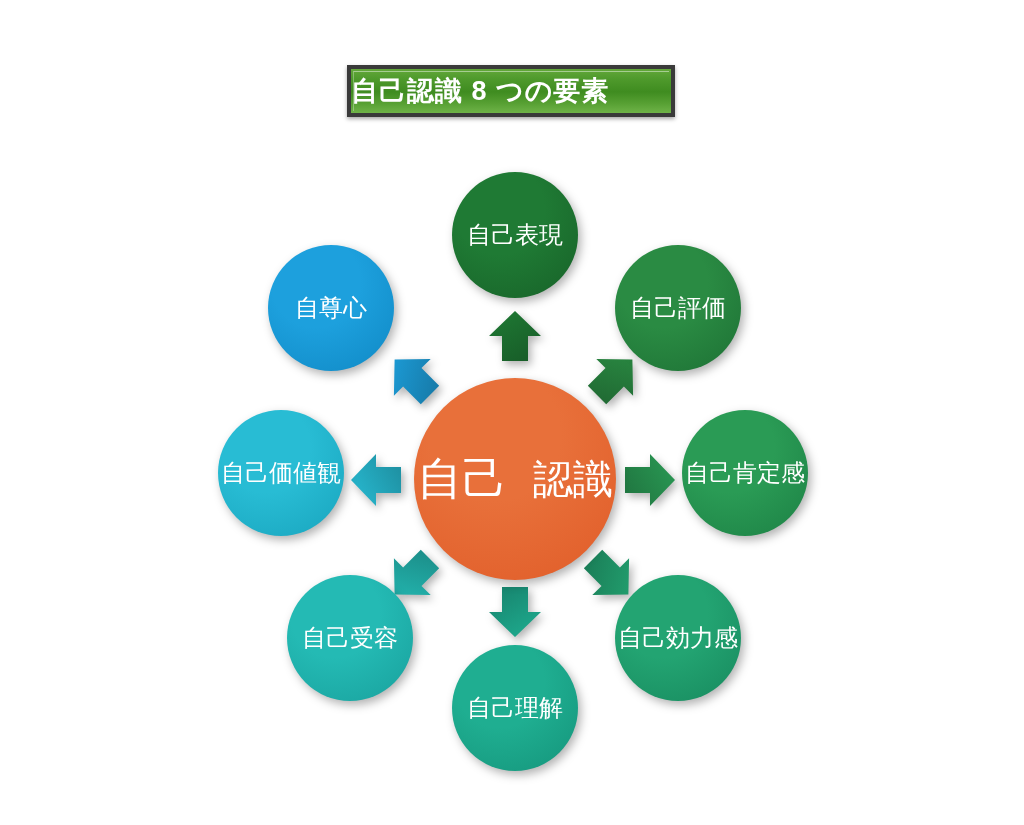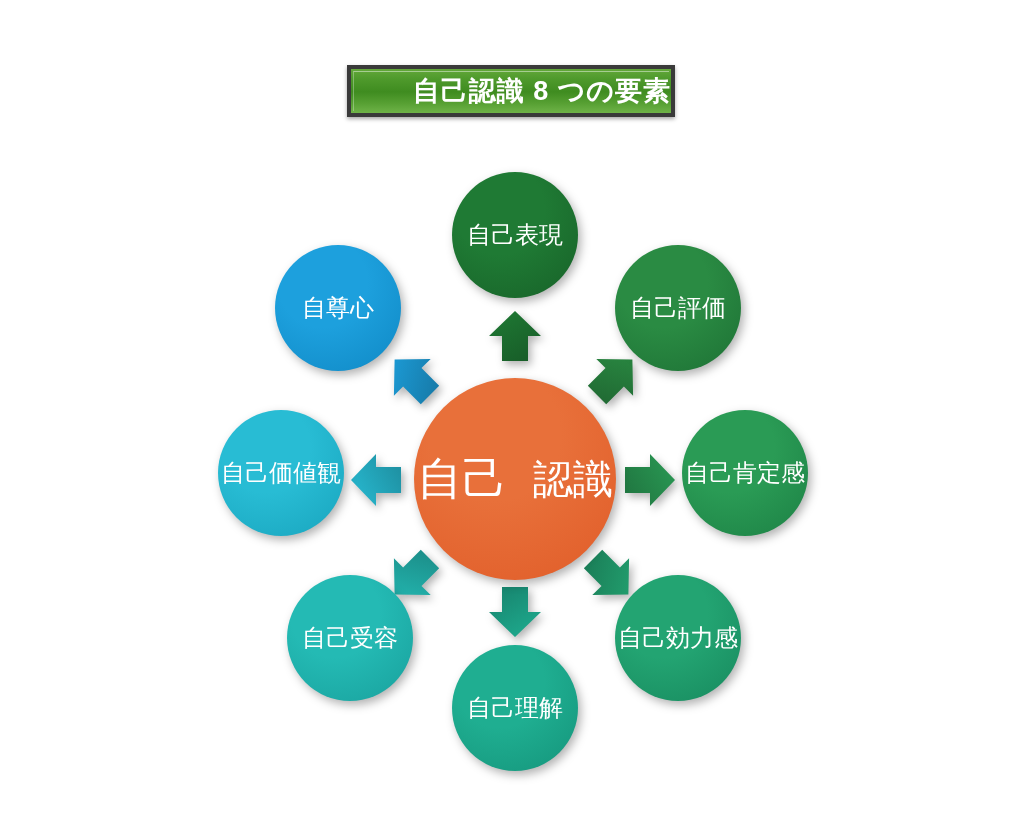--- a/index.html
+++ b/index.html
@@ -21,21 +21,21 @@
     left: 347px;
     top: 65px;
     width: 328px;
     height: 52px;
     box-sizing: border-box;
     border: 4px solid #3a3a3a;
     background: linear-gradient(to bottom,
         #63a83a 0%, #4f9a2c 22%, #3f8c20 52%, #57a033 78%, #6fb348 100%);
     display: flex;
     align-items: center;
-    justify-content: flex-end;
+    justify-content: flex-start;
     box-shadow: 0 2px 4px rgba(0,0,0,0.35);
   }
   #title-banner .inner-bevel {
     position: absolute;
     left: 2px; top: 2px; right: 2px; bottom: 2px;
     border-top: 1px solid rgba(255,255,255,0.45);
     border-left: 1px solid rgba(255,255,255,0.3);
     pointer-events: none;
   }
   #title-text {
@@ -226,21 +226,21 @@
   <div class="node satellite" id="node-self-acceptance" style="left: 287px; top: 575px; background: radial-gradient(circle at 38% 30%, rgb(36, 186, 180) 0%, rgb(36, 186, 180) 38%, rgb(24, 160, 156) 100%);">
     <span class="line">自己</span>
     <span class="line">受容</span>
   </div>
 
   <div class="node satellite" id="node-self-values" style="left: 218px; top: 410px; background: radial-gradient(circle at 38% 30%, rgb(40, 188, 212) 0%, rgb(40, 188, 212) 38%, rgb(24, 164, 189) 100%);">
     <span class="line">自己</span>
     <span class="line">価値観</span>
   </div>
 
-  <div class="node satellite" id="node-self-esteem" style="left: 275px; top: 245px; background: radial-gradient(circle at 38% 30%, rgb(29, 160, 221) 0%, rgb(29, 160, 221) 38%, rgb(15, 136, 196) 100%);">
+  <div class="node satellite" id="node-self-esteem" style="left: 268px; top: 245px; background: radial-gradient(circle at 38% 30%, rgb(29, 160, 221) 0%, rgb(29, 160, 221) 38%, rgb(15, 136, 196) 100%);">
     <span class="line">自尊心</span>
   </div>
 
   <div class="node" id="center-node" style="left: 414px; top: 378px; background: radial-gradient(circle at 40% 28%, rgb(232, 112, 58) 0%, rgb(232, 112, 58) 35%, rgb(224, 92, 40) 100%);">
     <span class="line l1">自己</span>
     <span class="line l2">認識</span>
   </div>
 
 </div>
 

